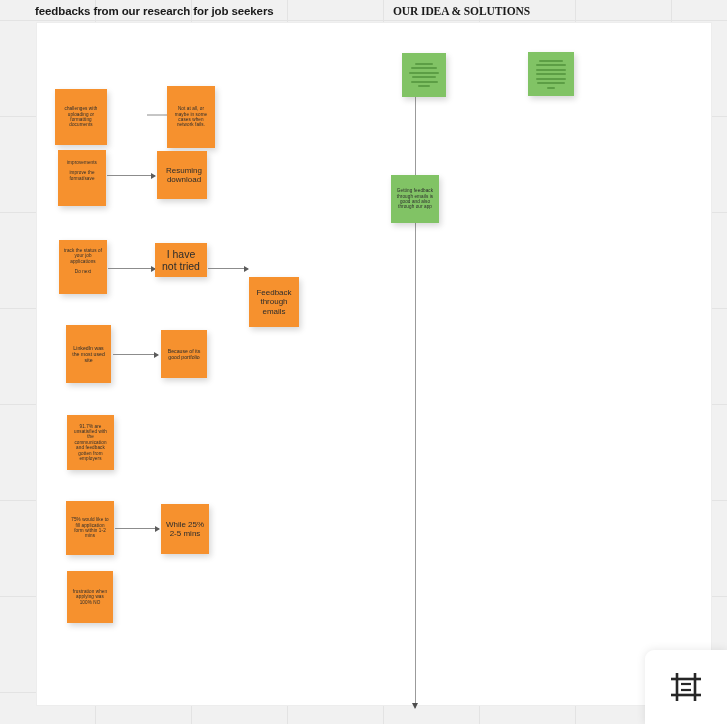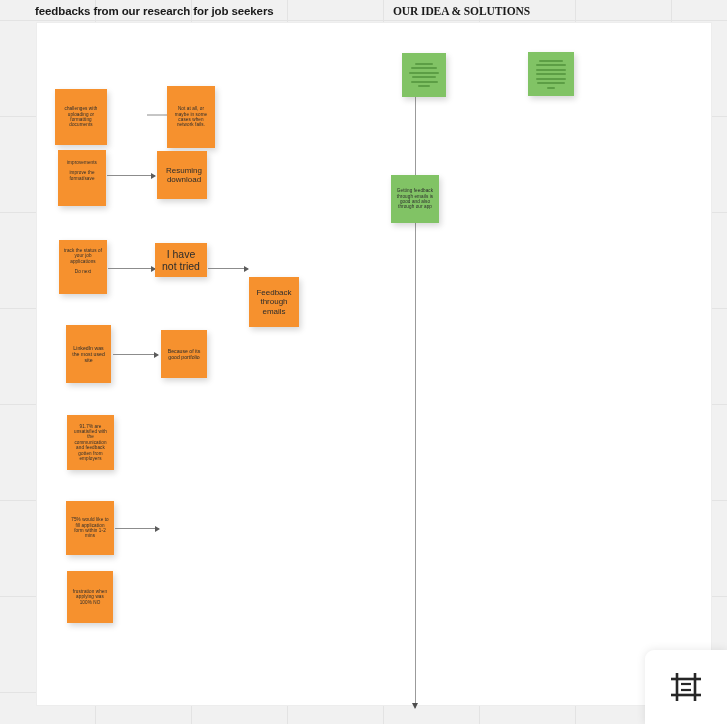--- a/index.html
+++ b/index.html
@@ -229,20 +229,23 @@
     <div class="note orange" id="note-10" style="left:30px; top:392px; width:47px; height:55px;">
       <span class="txt tiny">91.7% are unsatisfied with the communication and feedback gotten from employers</span>
     </div>
 
     <div class="note orange" id="note-11" style="left:29px; top:478px; width:48px; height:54px;">
       <span class="txt tiny">75% would like to fill application form within 1-2 mins</span>
     </div>
 
     <div class="arrow" style="left:78px; top:505px; width:44px;"></div>
 
+    <div class="note orange" id="note-12" style="left:124px; top:481px; width:48px; height:50px;">
+      <span class="txt med">While 25% 2-5 mins</span>
+    </div>
 
     <div class="note orange" id="note-13" style="left:30px; top:548px; width:46px; height:52px;">
       <span class="txt tiny">frustration when applying was 100% NO</span>
     </div>
 
     <div class="lines-note" id="ph-1" style="left:365px; top:30px; width:44px; height:44px;">
       <div class="lorem-line" style="width:62%"></div>
       <div class="lorem-line" style="width:86%"></div>
       <div class="lorem-line" style="width:100%"></div>
       <div class="lorem-line" style="width:78%"></div>

